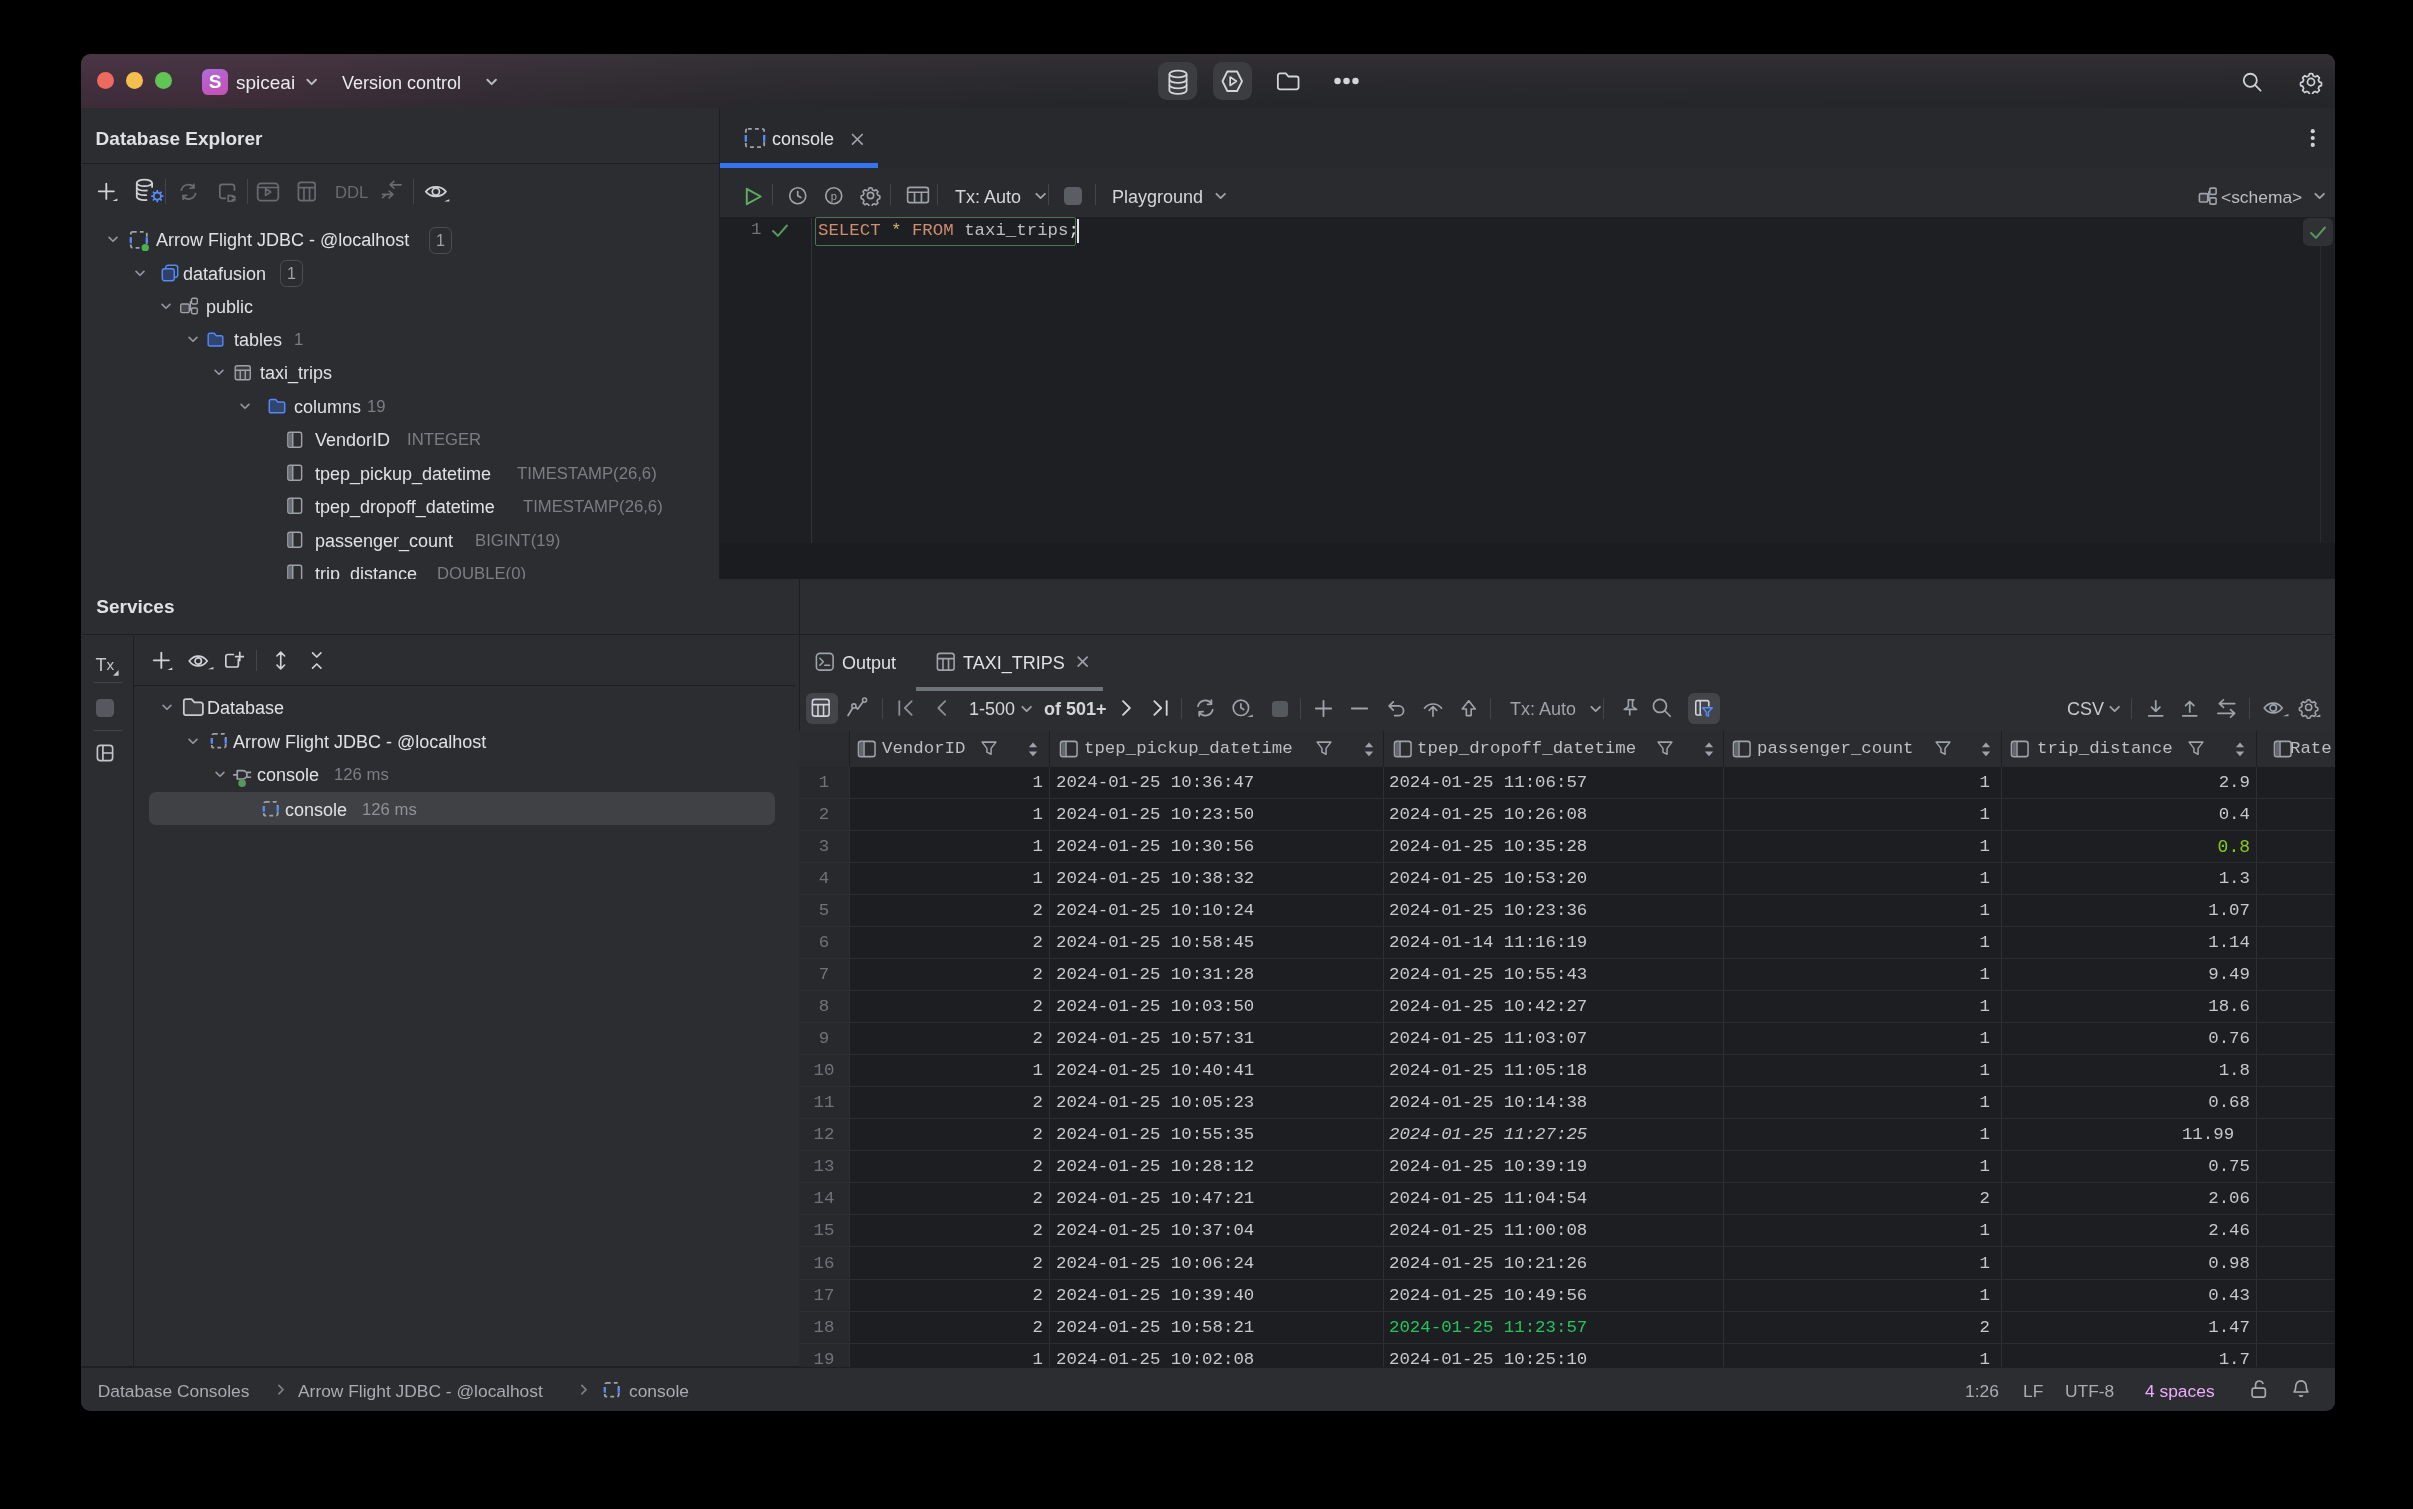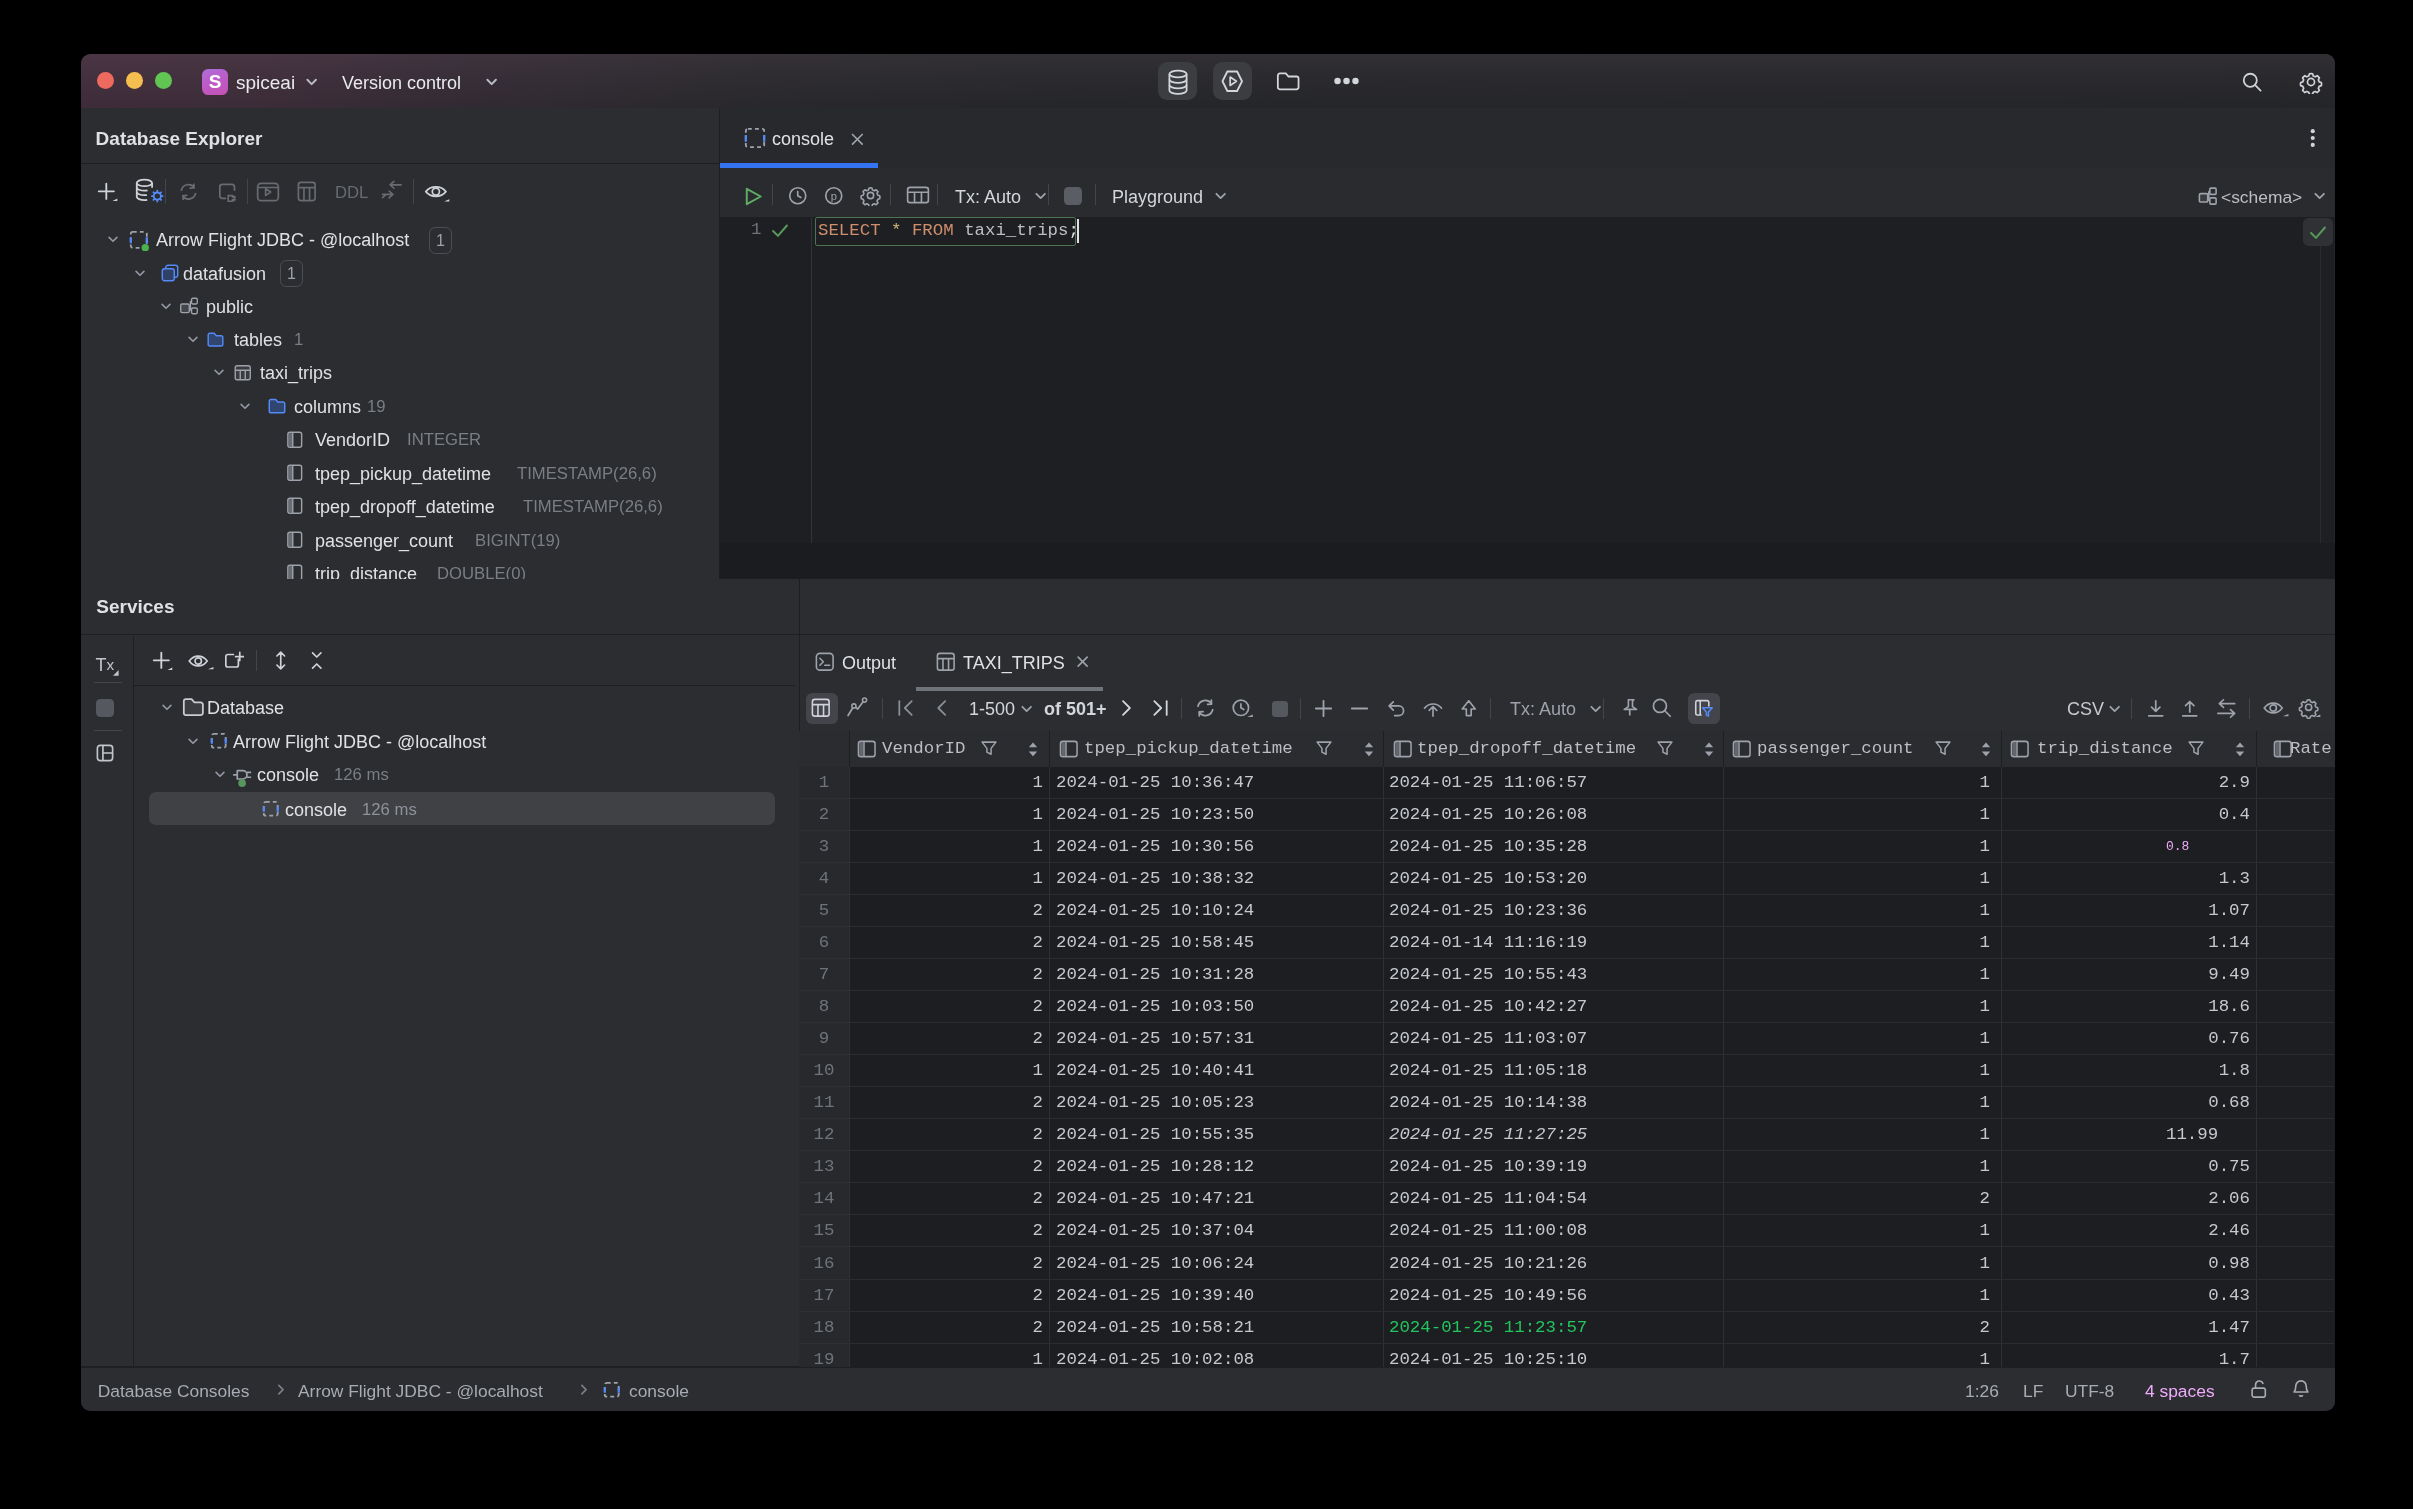--- a/index.html
+++ b/index.html
@@ -550,21 +550,21 @@
 <div class="abs mono" style="left:1308px;top:761px;font-size:17.4px;color:#c5c8cd;font-weight:normal;line-height:0;white-space:pre;"><span style="vertical-align:middle">2024-01-25 10:26:08</span></div>
 <div class="abs mono" style="left:1829px;top:761px;width:80px;text-align:right;font-size:17.4px;color:#c5c8cd;line-height:0;"><span style="vertical-align:middle">1</span></div>
 <div class="abs mono" style="left:2085px;top:761px;width:84px;text-align:right;font-size:17.4px;color:#c5c8cd;line-height:0;"><span style="vertical-align:middle">0.4</span></div>
 <div class="abs" style="left:768px;top:808px;width:1485px;height:1px;background:#2a2c30;"></div>
 <div class="abs" style="left:718px;top:808px;width:50px;height:1px;background:#2e3034;"></div>
 <div class="abs mono" style="left:718px;top:793px;width:50px;text-align:center;font-size:17.4px;color:#6f737a;line-height:0;"><span style="vertical-align:middle">3</span></div>
 <div class="abs mono" style="left:892px;top:793px;width:70px;text-align:right;font-size:17.4px;color:#c5c8cd;line-height:0;"><span style="vertical-align:middle">1</span></div>
 <div class="abs mono" style="left:975px;top:793px;font-size:17.4px;color:#c5c8cd;font-weight:normal;line-height:0;white-space:pre;"><span style="vertical-align:middle">2024-01-25 10:30:56</span></div>
 <div class="abs mono" style="left:1308px;top:793px;font-size:17.4px;color:#c5c8cd;font-weight:normal;line-height:0;white-space:pre;"><span style="vertical-align:middle">2024-01-25 10:35:28</span></div>
 <div class="abs mono" style="left:1829px;top:793px;width:80px;text-align:right;font-size:17.4px;color:#c5c8cd;line-height:0;"><span style="vertical-align:middle">1</span></div>
-<div class="abs mono" style="left:2085px;top:793px;width:84px;font-size:13px;color:#f0abfc;line-height:0;"><span style="vertical-align:middle">0.8</span></div>
+<div class="abs mono" style="left:2085px;top:793px;width:84px;text-align:right;font-size:18px;color:#84cc16;line-height:0;"><span style="vertical-align:middle">0.8</span></div>
 <div class="abs" style="left:768px;top:840px;width:1485px;height:1px;background:#2a2c30;"></div>
 <div class="abs" style="left:718px;top:840px;width:50px;height:1px;background:#2e3034;"></div>
 <div class="abs mono" style="left:718px;top:825px;width:50px;text-align:center;font-size:17.4px;color:#6f737a;line-height:0;"><span style="vertical-align:middle">4</span></div>
 <div class="abs mono" style="left:892px;top:825px;width:70px;text-align:right;font-size:17.4px;color:#c5c8cd;line-height:0;"><span style="vertical-align:middle">1</span></div>
 <div class="abs mono" style="left:975px;top:825px;font-size:17.4px;color:#c5c8cd;font-weight:normal;line-height:0;white-space:pre;"><span style="vertical-align:middle">2024-01-25 10:38:32</span></div>
 <div class="abs mono" style="left:1308px;top:825px;font-size:17.4px;color:#c5c8cd;font-weight:normal;line-height:0;white-space:pre;"><span style="vertical-align:middle">2024-01-25 10:53:20</span></div>
 <div class="abs mono" style="left:1829px;top:825px;width:80px;text-align:right;font-size:17.4px;color:#c5c8cd;line-height:0;"><span style="vertical-align:middle">1</span></div>
 <div class="abs mono" style="left:2085px;top:825px;width:84px;text-align:right;font-size:17.4px;color:#c5c8cd;line-height:0;"><span style="vertical-align:middle">1.3</span></div>
 <div class="abs" style="left:768px;top:872px;width:1485px;height:1px;background:#2a2c30;"></div>
 <div class="abs" style="left:718px;top:872px;width:50px;height:1px;background:#2e3034;"></div>
@@ -622,21 +622,21 @@
 <div class="abs mono" style="left:1308px;top:1049px;font-size:17.4px;color:#c5c8cd;font-weight:normal;line-height:0;white-space:pre;"><span style="vertical-align:middle">2024-01-25 10:14:38</span></div>
 <div class="abs mono" style="left:1829px;top:1049px;width:80px;text-align:right;font-size:17.4px;color:#c5c8cd;line-height:0;"><span style="vertical-align:middle">1</span></div>
 <div class="abs mono" style="left:2085px;top:1049px;width:84px;text-align:right;font-size:17.4px;color:#c5c8cd;line-height:0;"><span style="vertical-align:middle">0.68</span></div>
 <div class="abs" style="left:768px;top:1096px;width:1485px;height:1px;background:#2a2c30;"></div>
 <div class="abs" style="left:718px;top:1096px;width:50px;height:1px;background:#2e3034;"></div>
 <div class="abs mono" style="left:718px;top:1081px;width:50px;text-align:center;font-size:17.4px;color:#6f737a;line-height:0;"><span style="vertical-align:middle">12</span></div>
 <div class="abs mono" style="left:892px;top:1081px;width:70px;text-align:right;font-size:17.4px;color:#c5c8cd;line-height:0;"><span style="vertical-align:middle">2</span></div>
 <div class="abs mono" style="left:975px;top:1081px;font-size:17.4px;color:#c5c8cd;font-weight:normal;line-height:0;white-space:pre;"><span style="vertical-align:middle">2024-01-25 10:55:35</span></div>
 <div class="abs mono" style="left:1308px;top:1081px;font-size:17.4px;color:#c5c8cd;font-weight:normal;line-height:0;white-space:pre;font-style:italic;"><span style="vertical-align:middle">2024-01-25 11:27:25</span></div>
 <div class="abs mono" style="left:1829px;top:1081px;width:80px;text-align:right;font-size:17.4px;color:#c5c8cd;line-height:0;"><span style="vertical-align:middle">1</span></div>
-<div class="abs mono" style="left:2085px;top:1081px;width:84px;text-align:left;font-size:17.4px;color:#c5c8cd;line-height:0;"><span style="vertical-align:middle">11.99</span></div>
+<div class="abs mono" style="left:2085px;top:1081px;width:84px;text-align:center;font-size:17.4px;color:#c5c8cd;line-height:0;"><span style="vertical-align:middle">11.99</span></div>
 <div class="abs" style="left:768px;top:1128px;width:1485px;height:1px;background:#2a2c30;"></div>
 <div class="abs" style="left:718px;top:1128px;width:50px;height:1px;background:#2e3034;"></div>
 <div class="abs mono" style="left:718px;top:1113px;width:50px;text-align:center;font-size:17.4px;color:#6f737a;line-height:0;"><span style="vertical-align:middle">13</span></div>
 <div class="abs mono" style="left:892px;top:1113px;width:70px;text-align:right;font-size:17.4px;color:#c5c8cd;line-height:0;"><span style="vertical-align:middle">2</span></div>
 <div class="abs mono" style="left:975px;top:1113px;font-size:17.4px;color:#c5c8cd;font-weight:normal;line-height:0;white-space:pre;"><span style="vertical-align:middle">2024-01-25 10:28:12</span></div>
 <div class="abs mono" style="left:1308px;top:1113px;font-size:17.4px;color:#c5c8cd;font-weight:normal;line-height:0;white-space:pre;"><span style="vertical-align:middle">2024-01-25 10:39:19</span></div>
 <div class="abs mono" style="left:1829px;top:1113px;width:80px;text-align:right;font-size:17.4px;color:#c5c8cd;line-height:0;"><span style="vertical-align:middle">1</span></div>
 <div class="abs mono" style="left:2085px;top:1113px;width:84px;text-align:right;font-size:17.4px;color:#c5c8cd;line-height:0;"><span style="vertical-align:middle">0.75</span></div>
 <div class="abs" style="left:768px;top:1160px;width:1485px;height:1px;background:#2a2c30;"></div>
 <div class="abs" style="left:718px;top:1160px;width:50px;height:1px;background:#2e3034;"></div>

